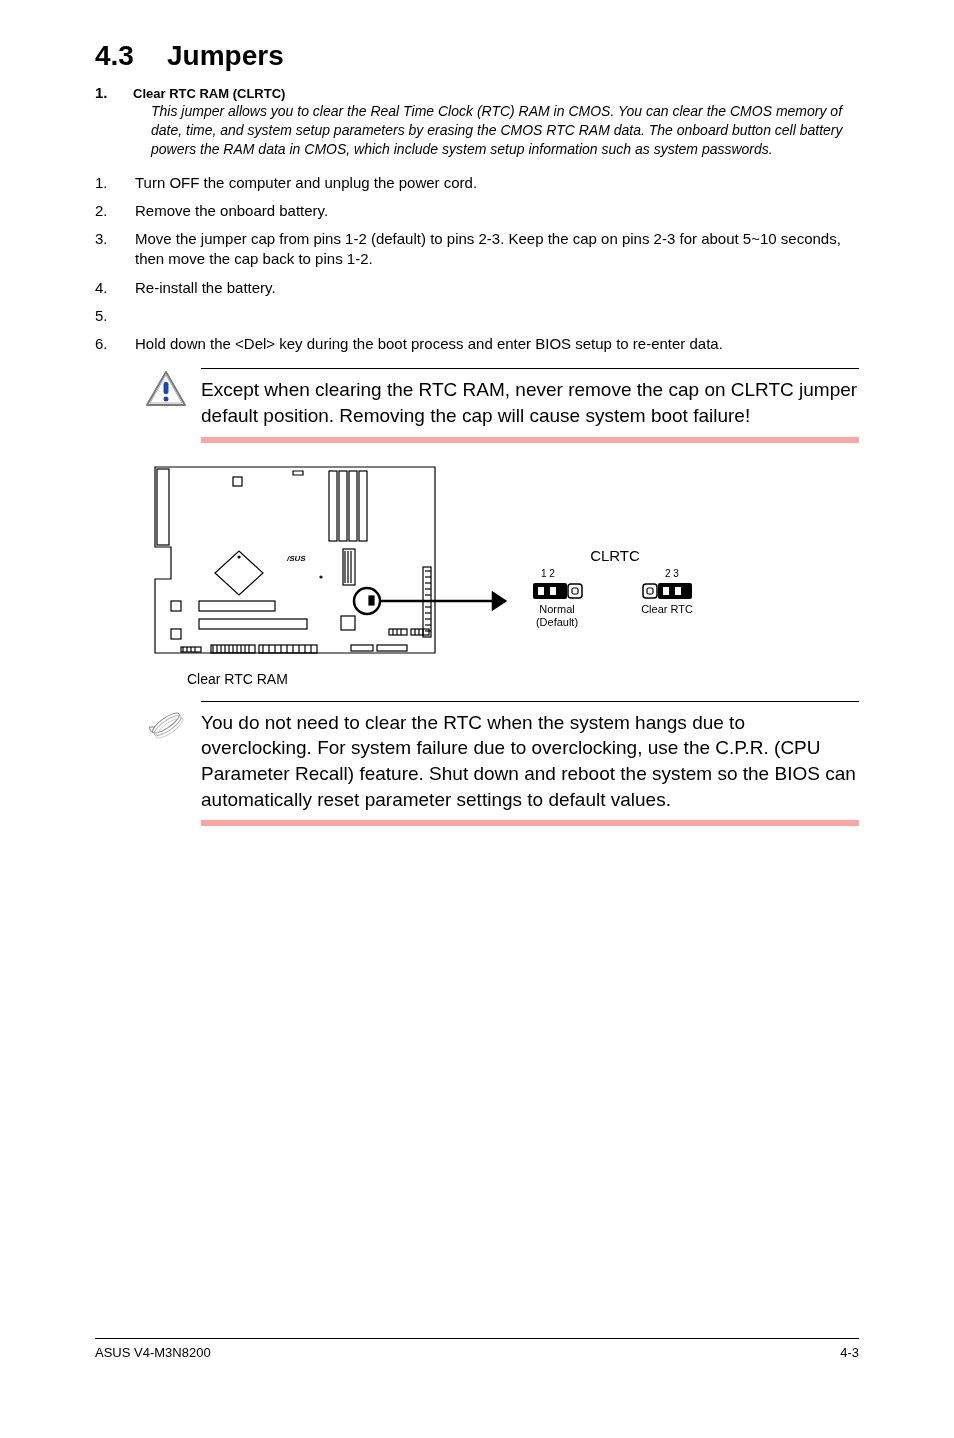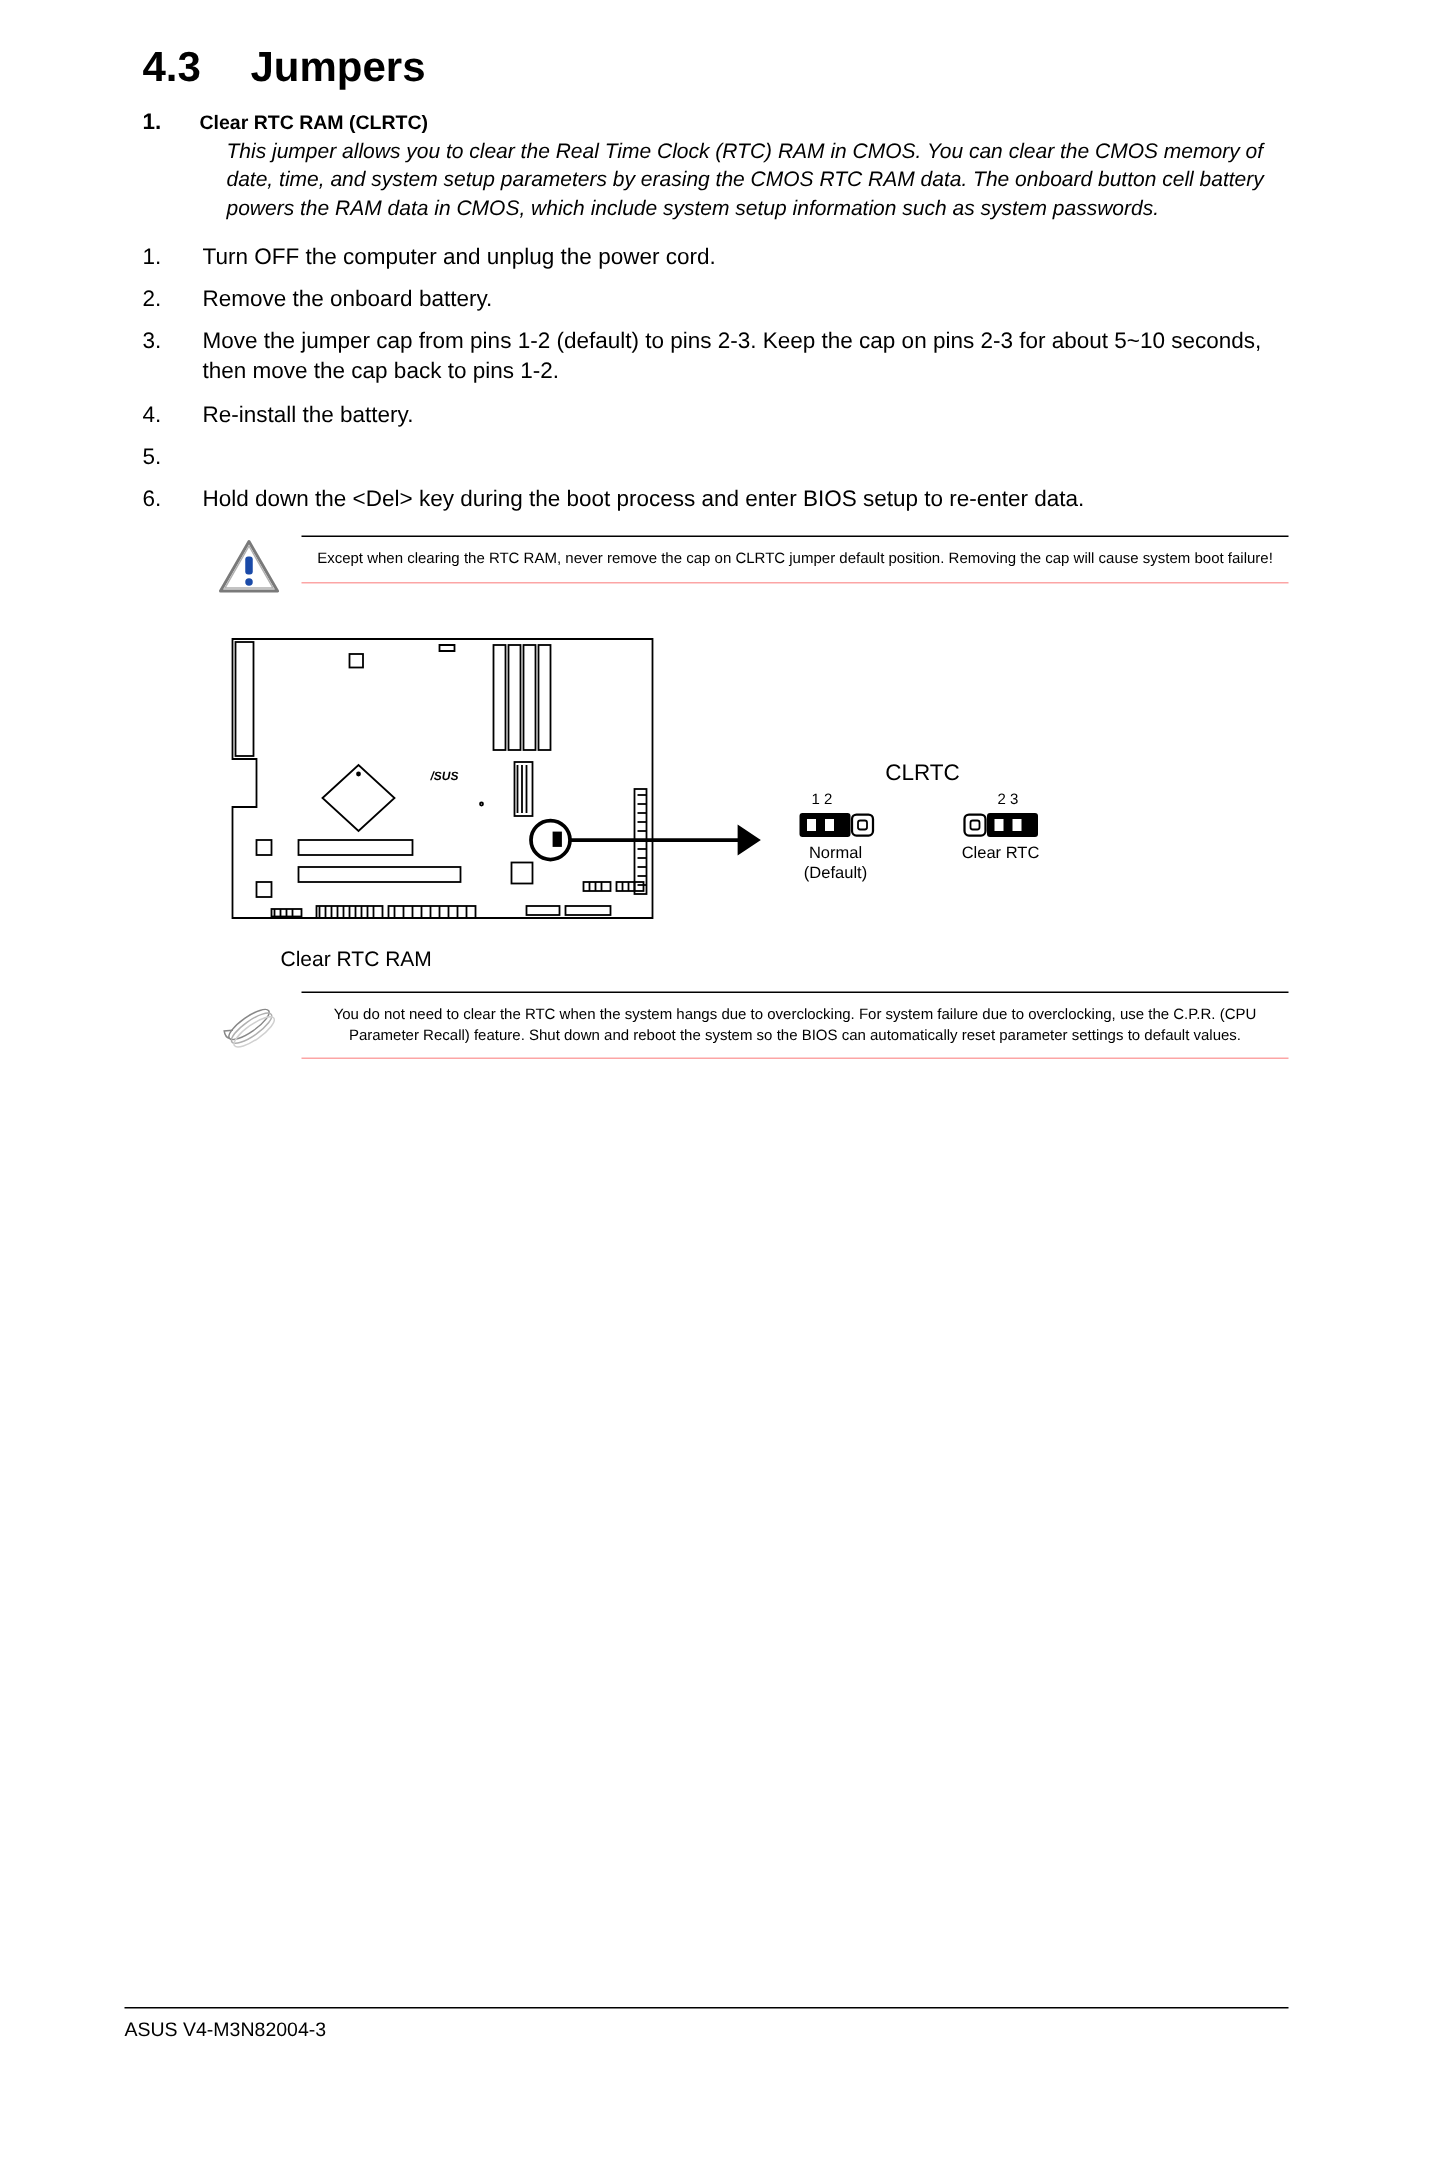--- a/index.html
+++ b/index.html
@@ -4,21 +4,21 @@
 <style>
   html, body {
     margin: 0;
     padding: 0;
     background: #fff;
     font-family: Arial, Helvetica, sans-serif;
     color: #000;
     width: 954px;
   }
   .page {
-    padding: 29px 95px 40px 95px;
+    padding: 40px 95px 40px 95px;
     box-sizing: border-box;
     min-height: 1400px;
     position: relative;
   }
   .section-title {
     font-size: 28px;
     font-weight: bold;
     margin-bottom: 12px;
   }
   .section-title .num {
@@ -71,48 +71,47 @@
     display: flex;
     align-items: flex-start;
     margin: 10px 0 10px 50px;
   }
   .callout .icon {
     flex: 0 0 42px;
     margin-right: 14px;
     margin-top: 2px;
   }
   .callout .text {
-    font-size: 10px;
+    font-size: 19px;
     line-height: 1.35;
     border-top: 1px solid #000;
-    border-bottom: 1px solid #fca5a5;
+    border-bottom: 6px solid #fca5a5;
     padding: 8px 0;
     flex: 1;
-    text-align: center;
   }
 
   
   .diagram-wrap {
     margin: 18px 0 4px 50px;
   }
   .diagram-caption {
     font-weight: normal;
     font-size: 14px;
     margin: 6px 0 14px 92px;
   }
   .footer {
     position: absolute;
     bottom: 40px;
-    left: 83px;
+    left: 95px;
     right: 95px;
     border-top: 1px solid #000;
     padding-top: 6px;
     font-size: 13px;
     display: flex;
-    justify-content: flex-start;
+    justify-content: space-between;
   }
 </style>
 </head>
 <body>
 
 <div class="page">
 
   <div class="section-title">
     <span class="num">4.3</span><span>Jumpers</span>
   </div>

